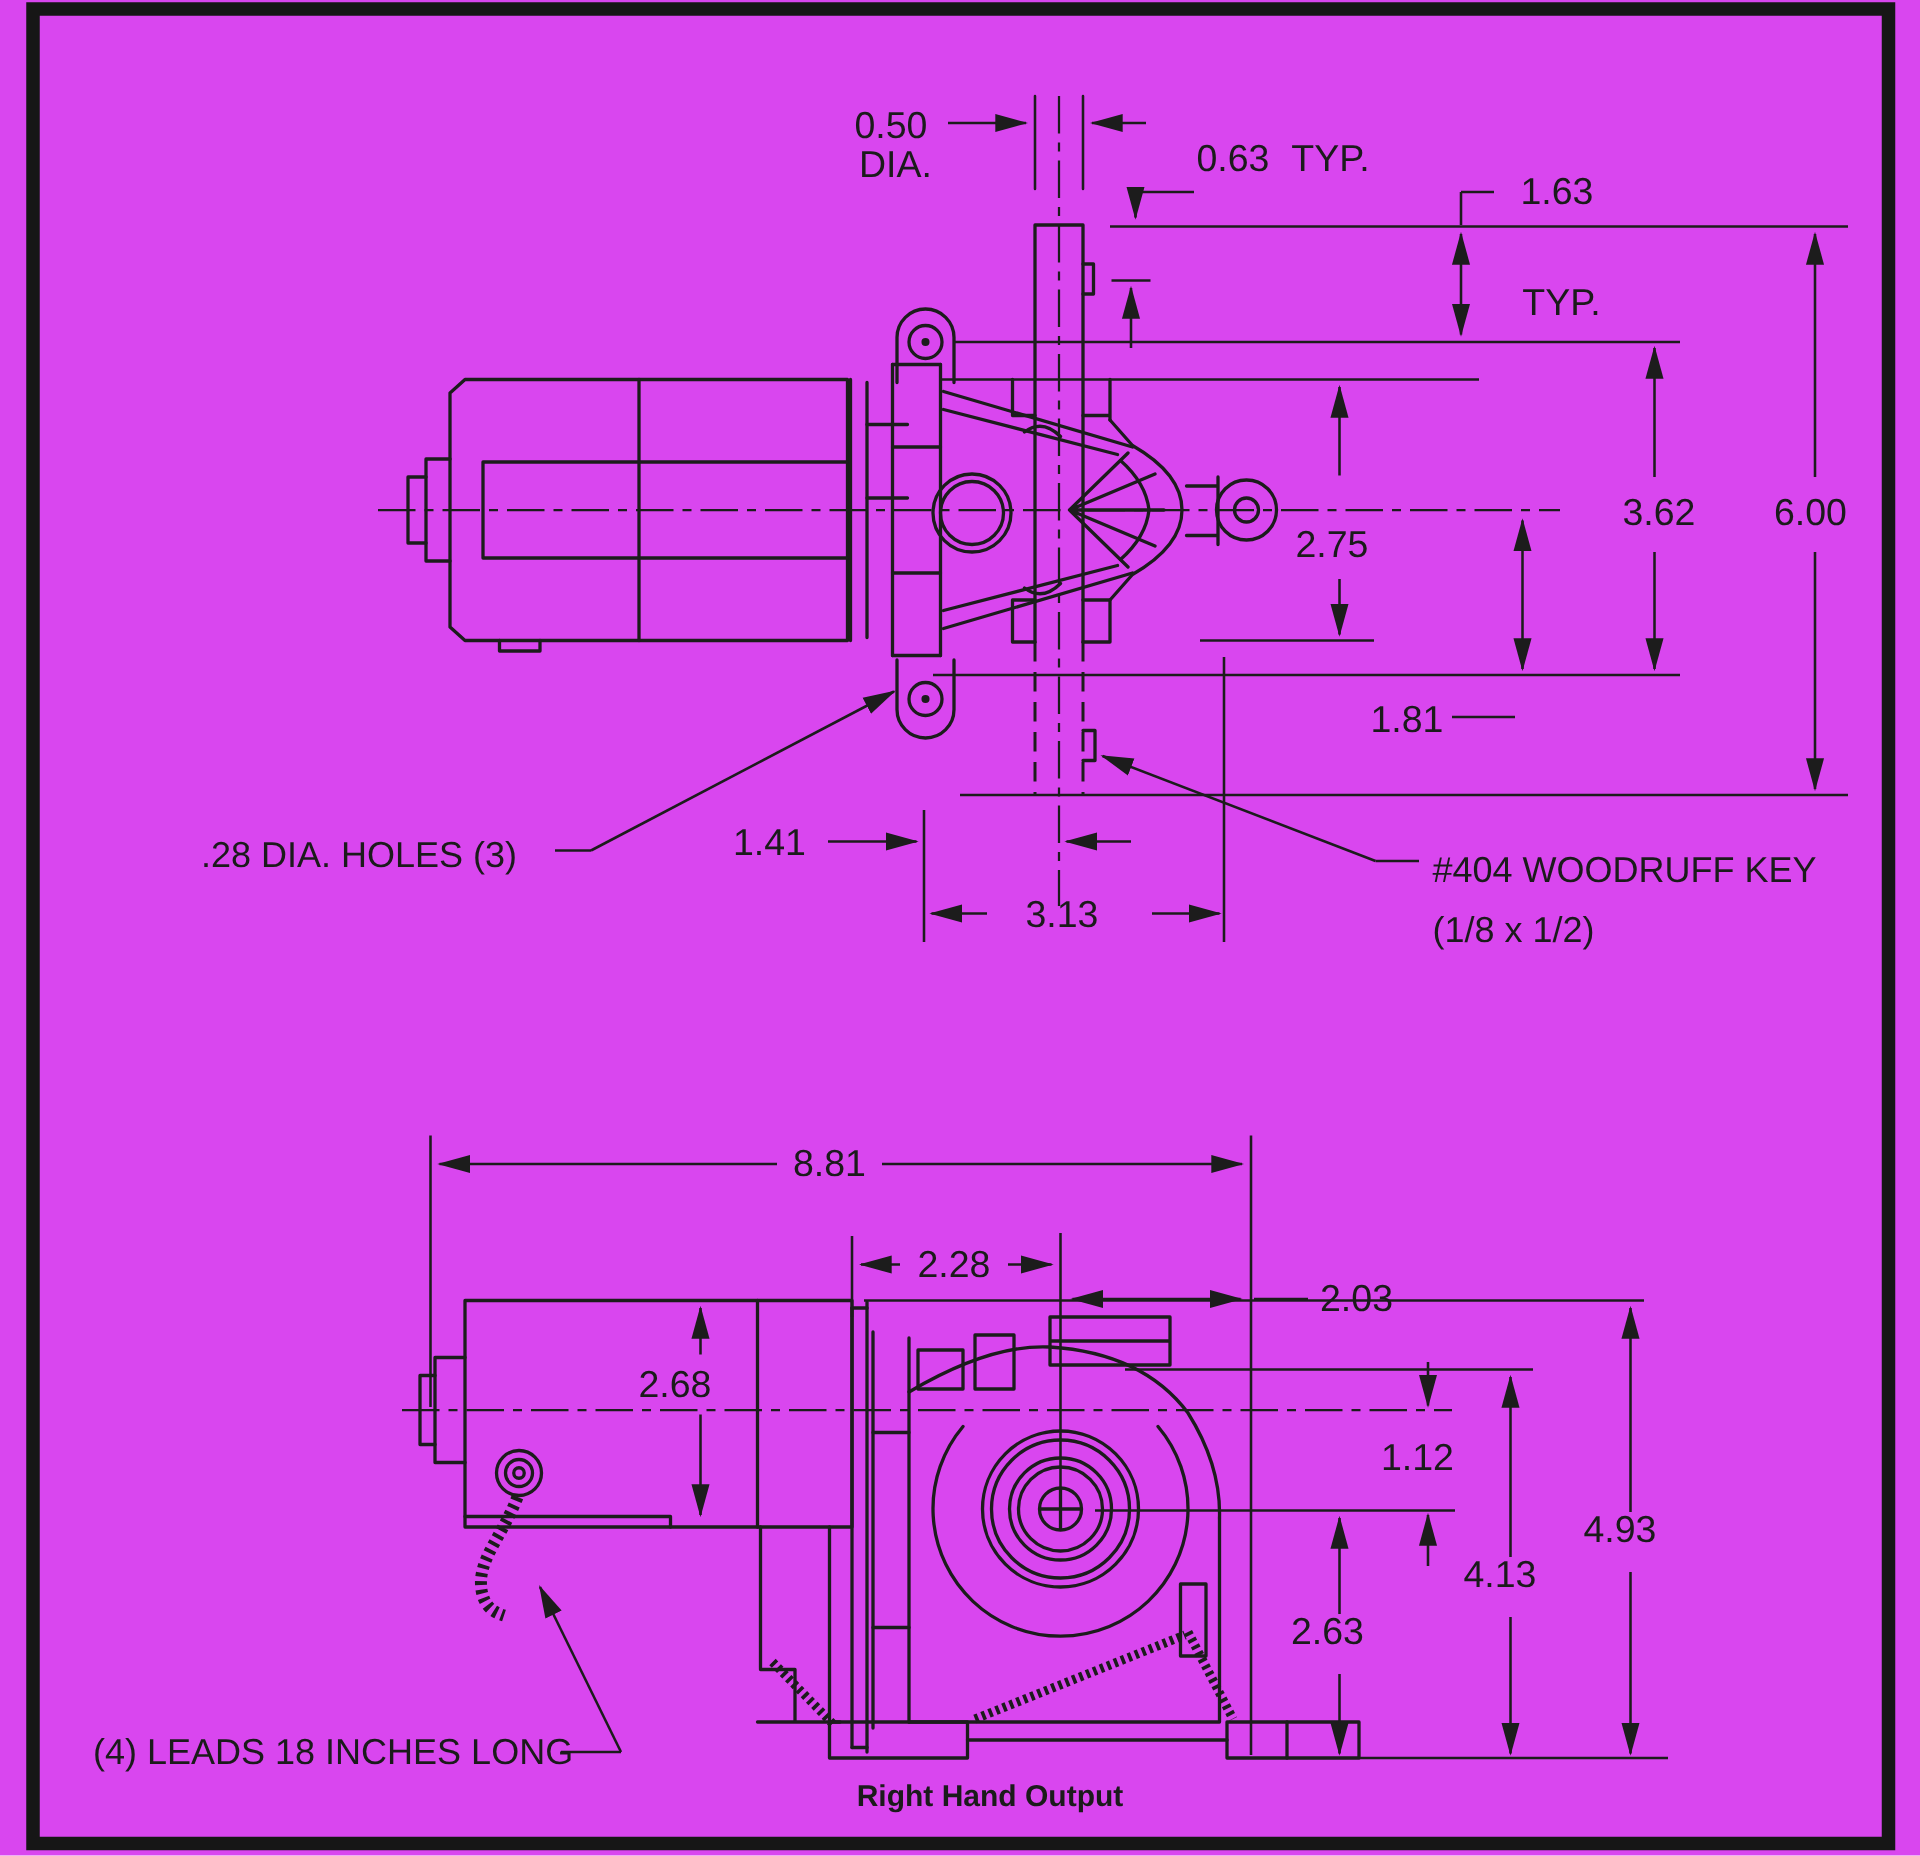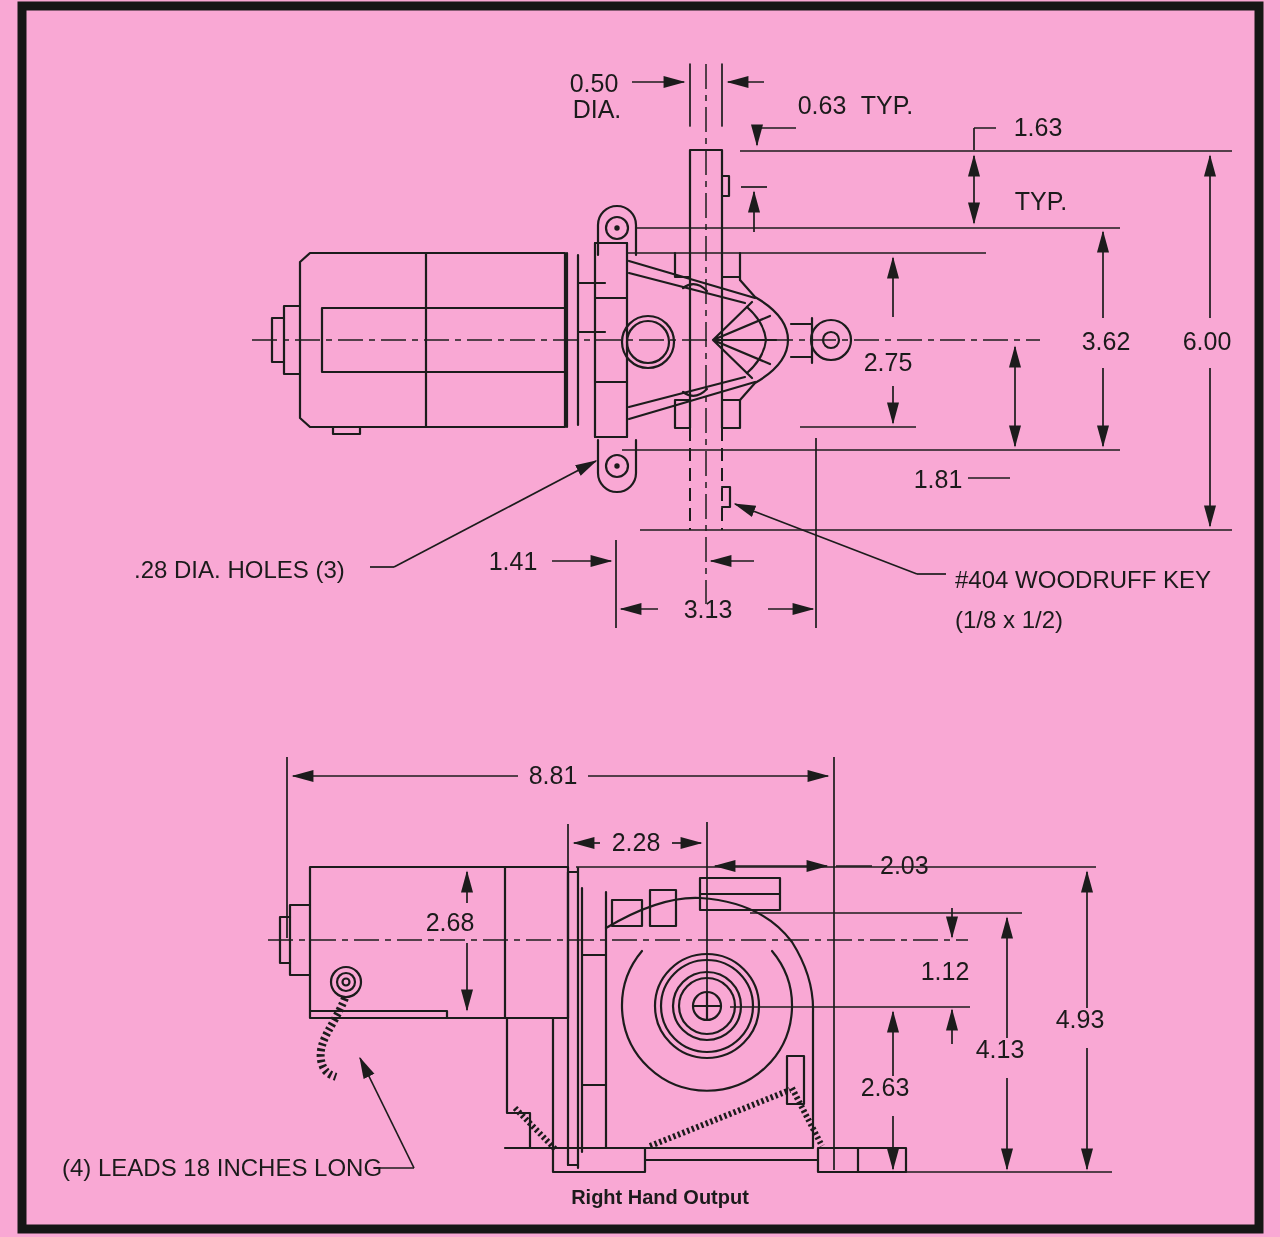--- a/index.html
+++ b/index.html
@@ -1,16 +1,16 @@
 <!DOCTYPE html>
 <html><head>
 <meta charset="utf-8">
 <style>
   html,body{margin:0;padding:0;background:#ffffff;}
-  .stage{position:relative;width:1280px;height:1237px;background:#f9a8d4;font-family:"Liberation Sans",sans-serif;}
+  .stage{position:relative;width:1280px;height:1237px;background:#d946ef;font-family:"Liberation Sans",sans-serif;}
   svg{position:absolute;left:0;top:0;}
   .part{stroke:#1c1c1c;fill:none;stroke-width:2.2;stroke-linecap:round;stroke-linejoin:round;}
   .part-thin{stroke:#1c1c1c;fill:none;stroke-width:1.7;stroke-linecap:round;}
   .hidden-line{stroke:#1c1c1c;fill:none;stroke-width:2;stroke-dasharray:13 7;}
   .cline{stroke:#1c1c1c;fill:none;stroke-width:1.5;stroke-dasharray:25 6 6 6;}
   .dim{stroke:#1c1c1c;fill:none;stroke-width:1.7;}
   .wire{stroke:#1c1c1c;fill:none;stroke-width:8;stroke-dasharray:2.6 3;}
   .gusset{stroke:#1c1c1c;fill:none;stroke-width:6;stroke-dasharray:2.4 2.6;}
   text{fill:#1b1b1b;font-family:"Liberation Sans",sans-serif;font-size:25px;}
   text.note{font-size:24px;}

